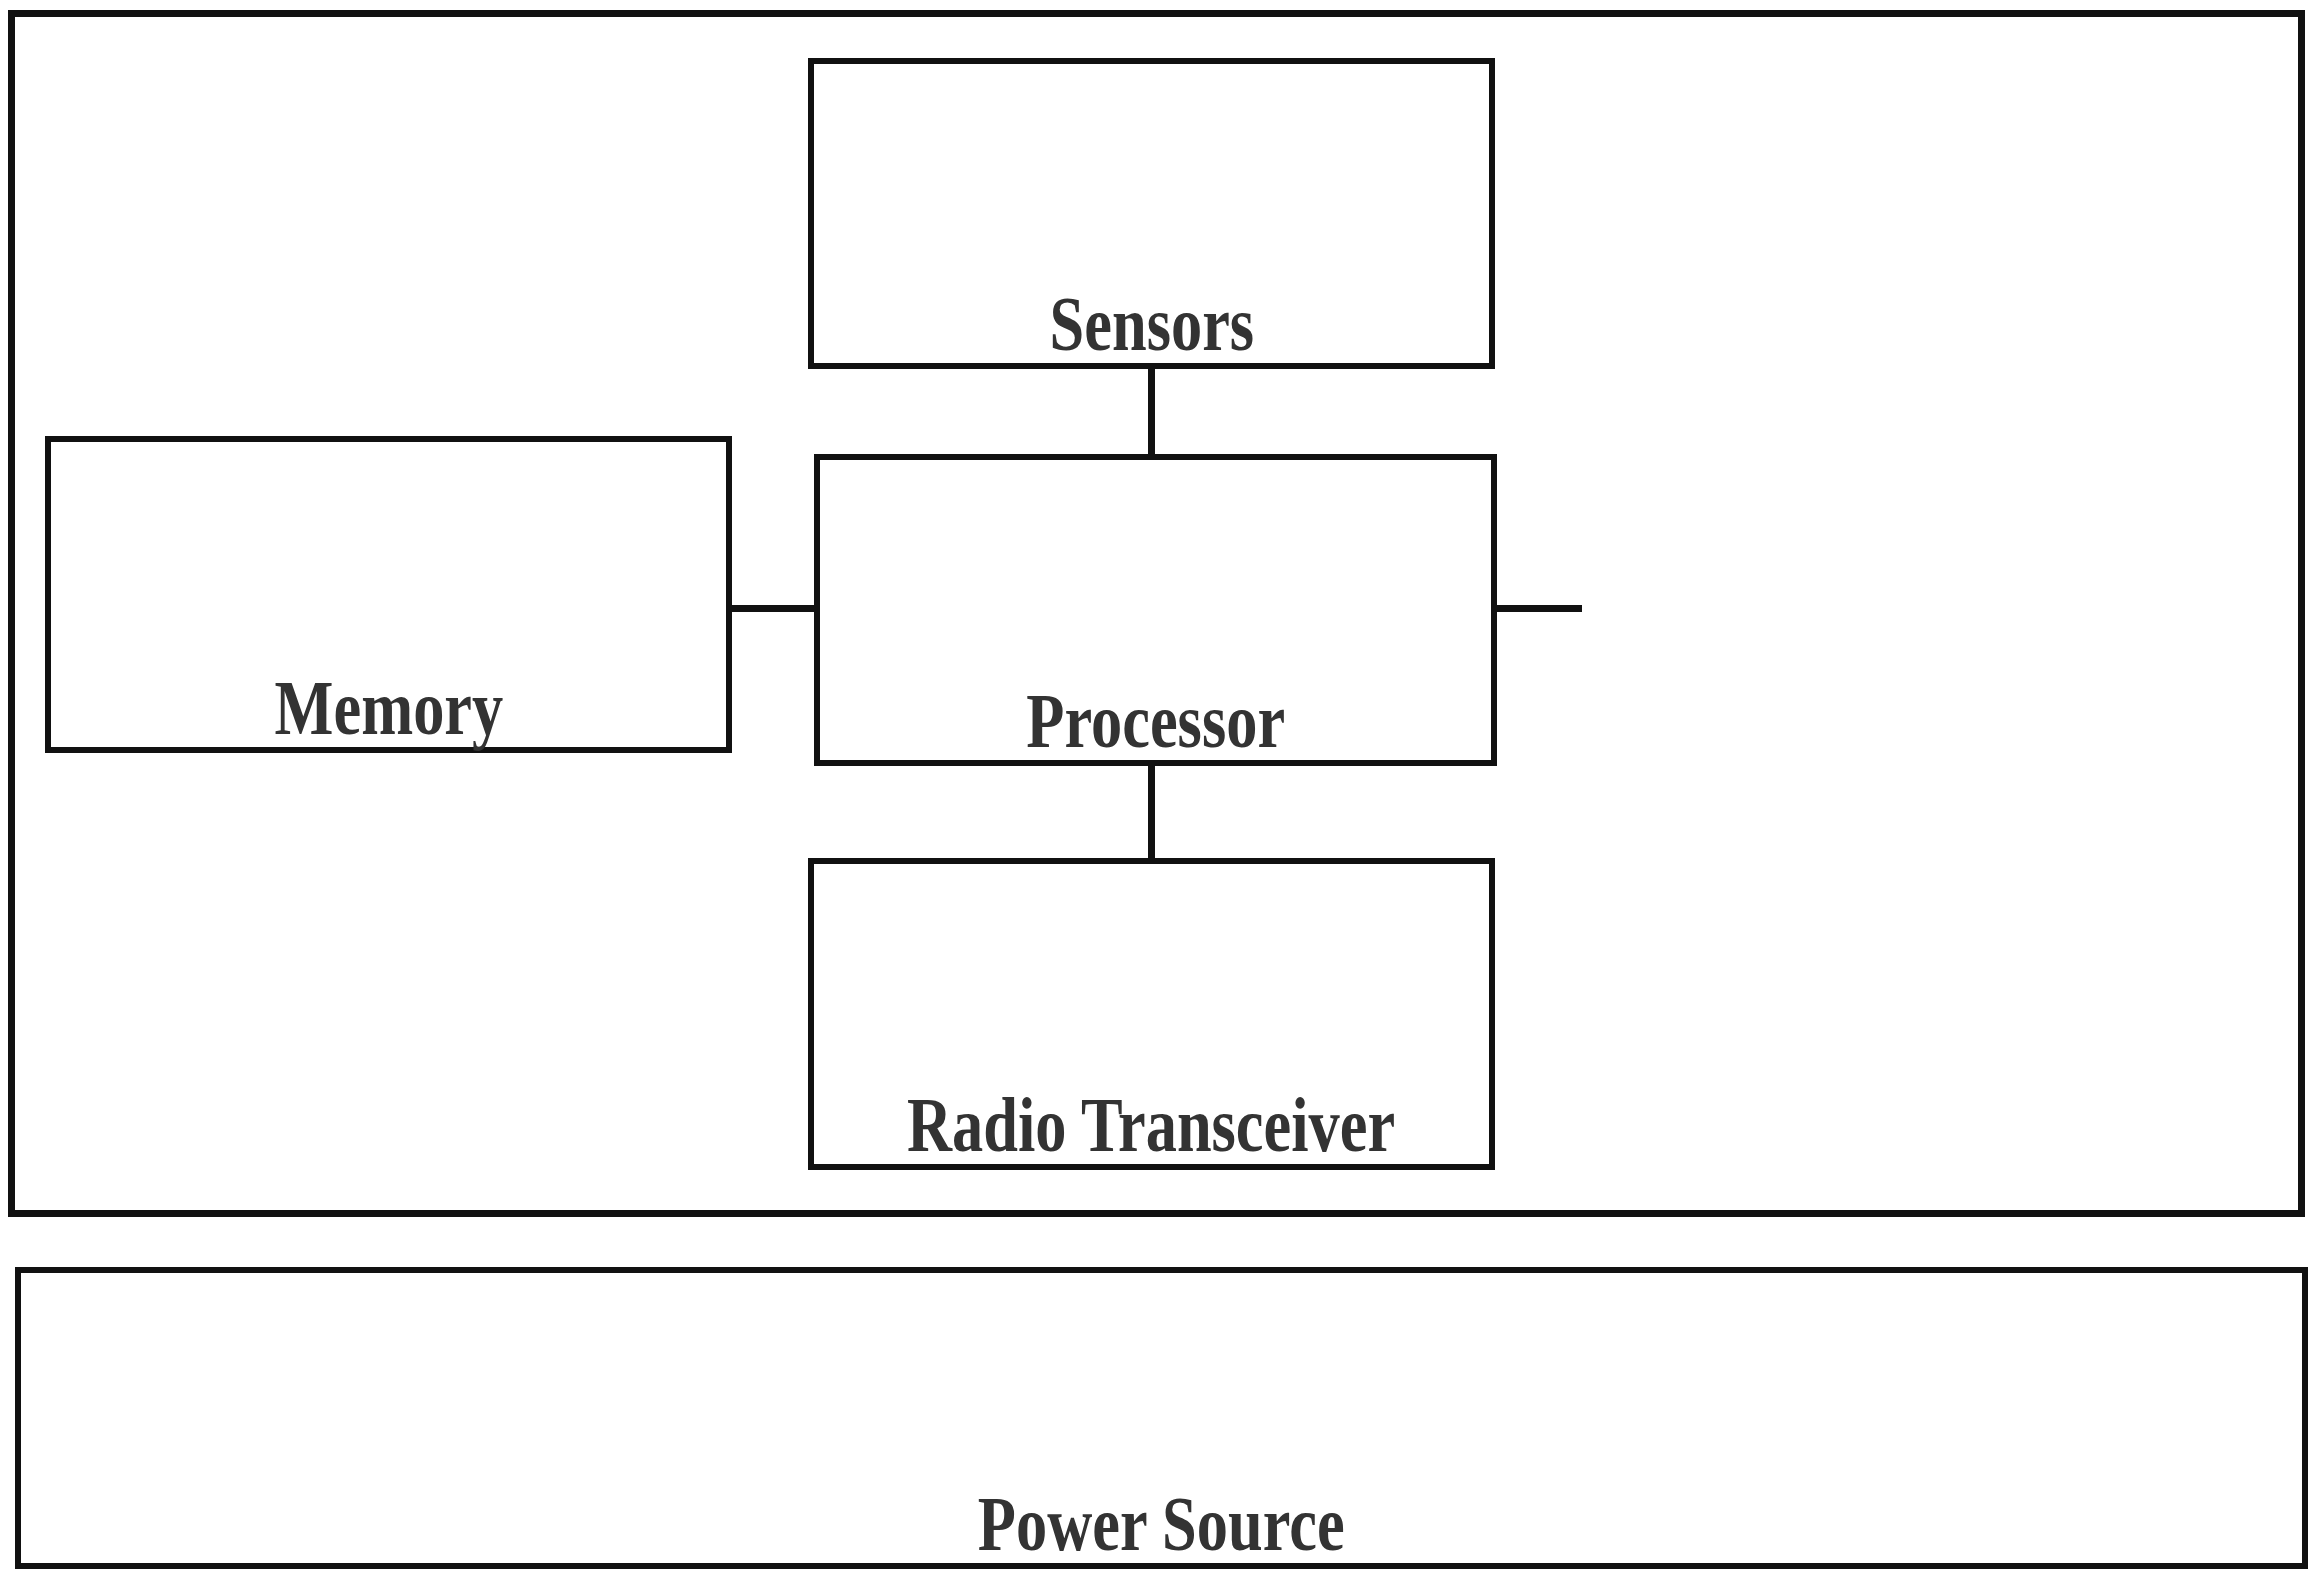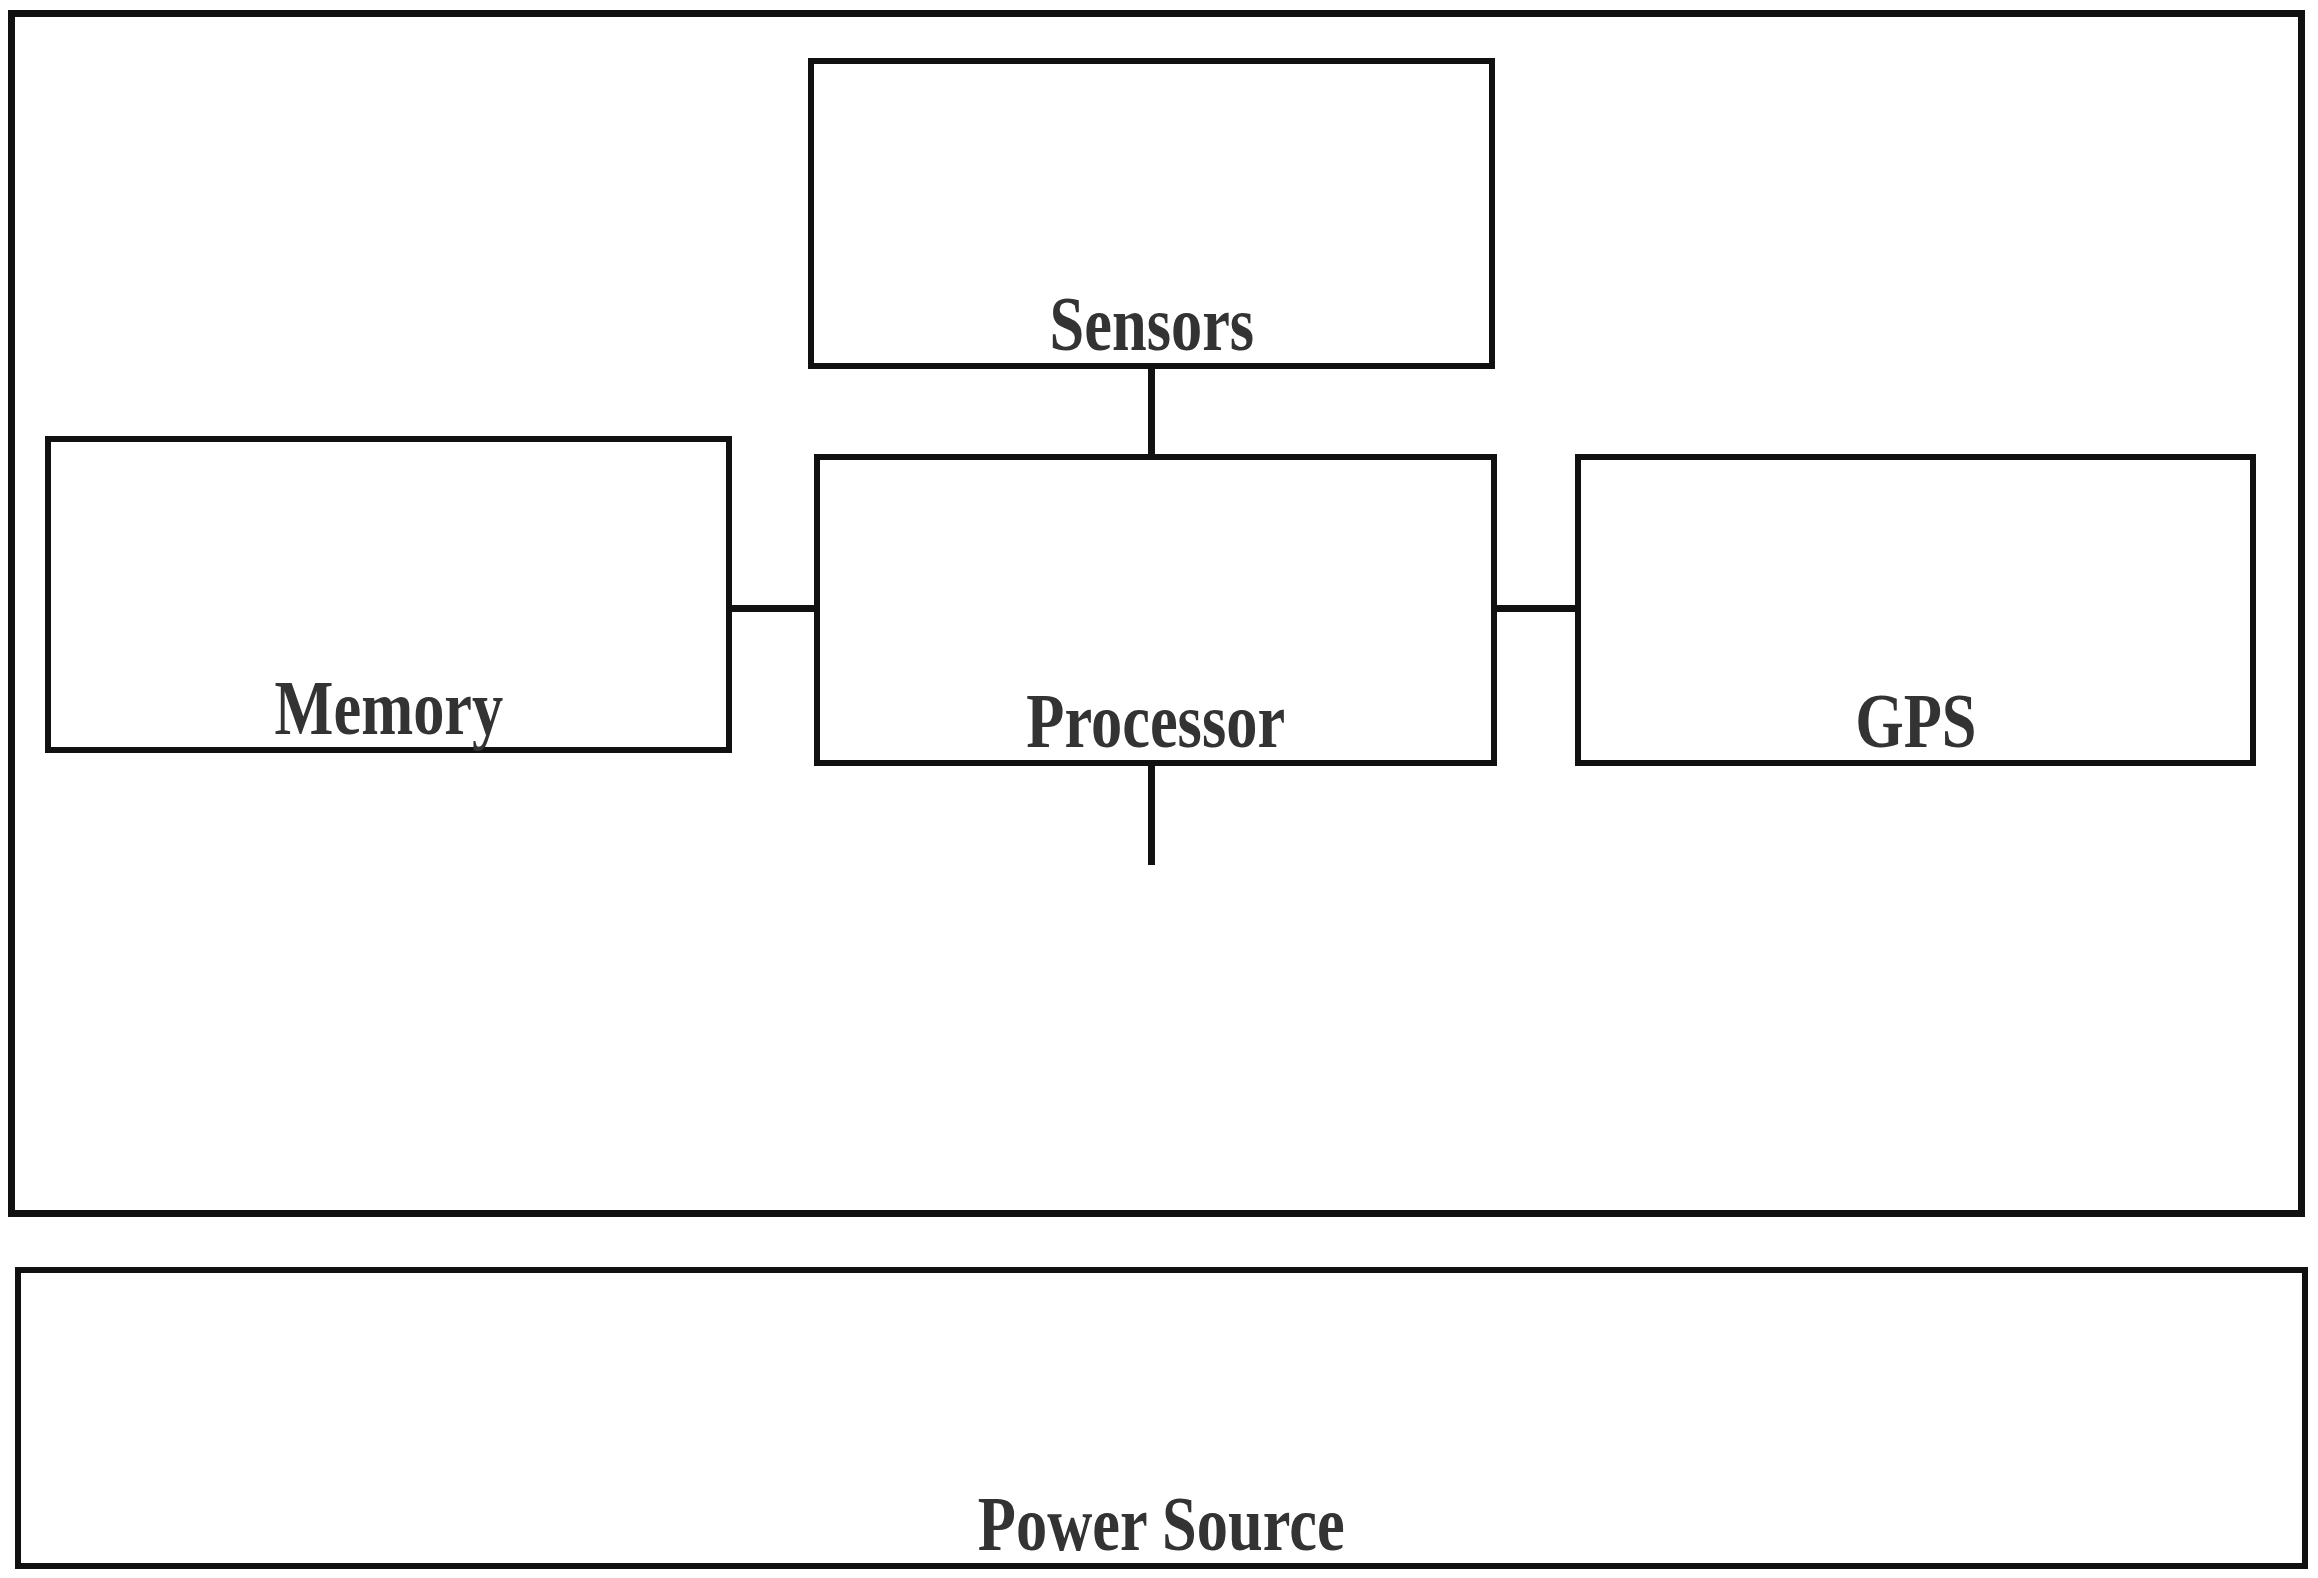--- a/index.html
+++ b/index.html
@@ -125,23 +125,23 @@
   </div>
 
   <div class="node" id="node-memory">
     <span class="node-label">Memory</span>
   </div>
 
   <div class="node" id="node-processor">
     <span class="node-label">Processor</span>
   </div>
 
-  <div class="node" id="node-gps">
-    <span class="node-label">GPS</span>
+
+  <div class="node" id="node-radio">
+    <span class="node-label">Radio Transceiver</span>
   </div>
-
 
   <div class="node" id="node-power">
     <span class="node-label">Power Source</span>
   </div>
 
 </div>
 
 
 </body></html>

